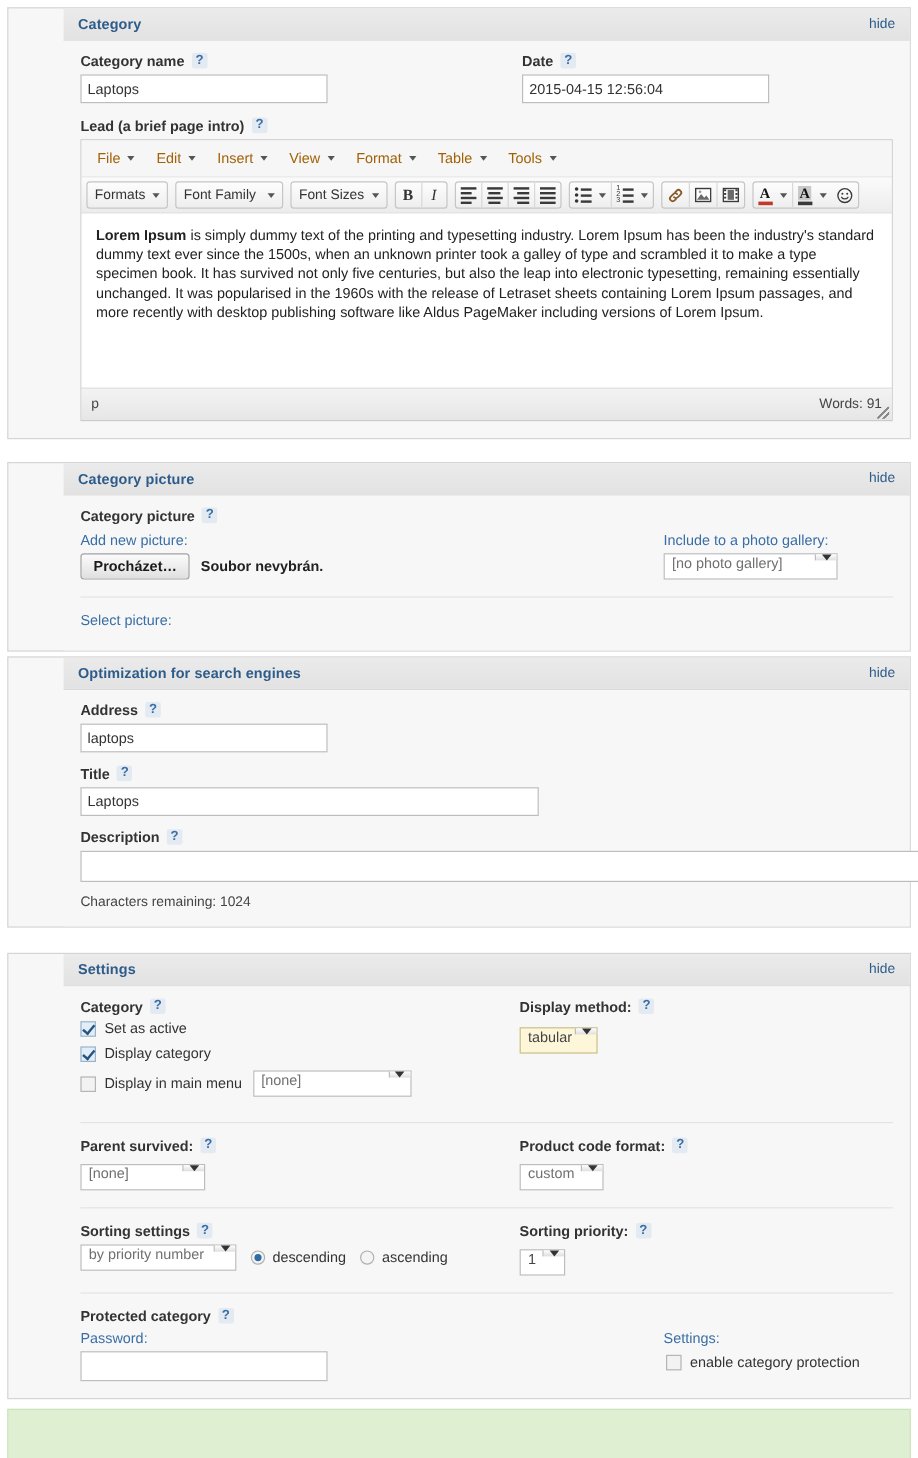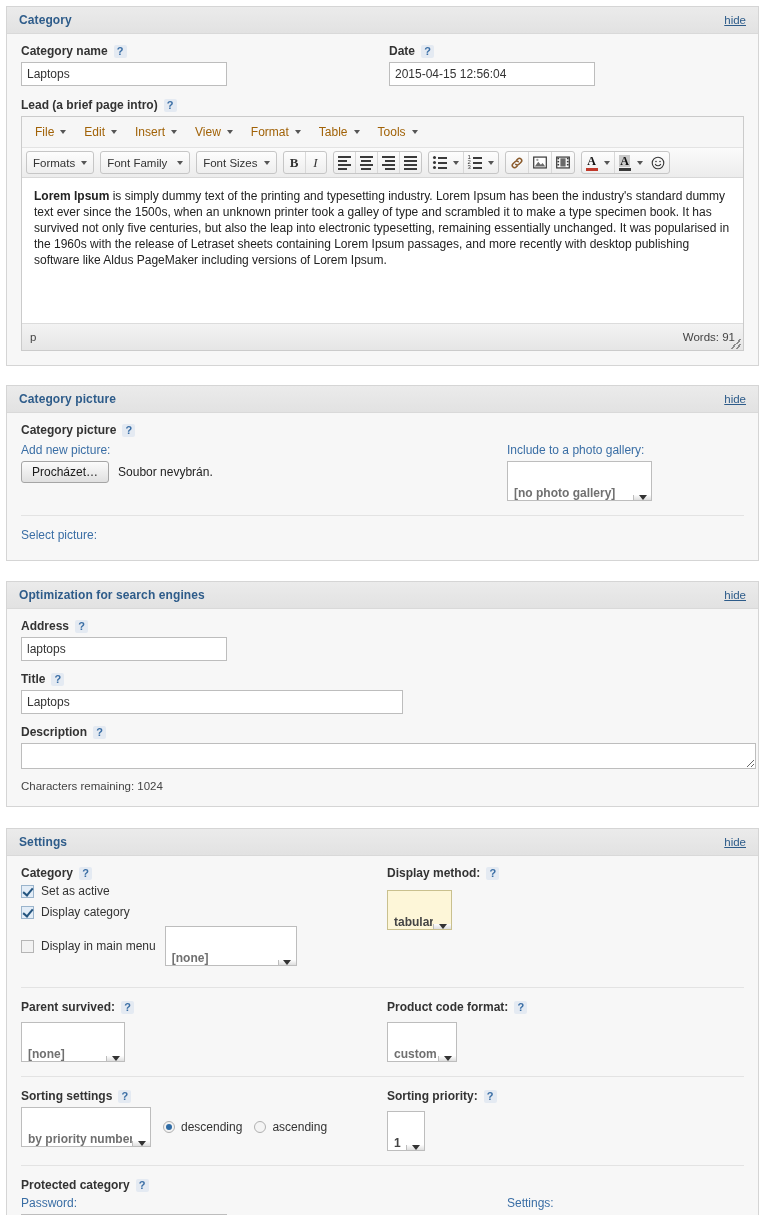--- a/index.html
+++ b/index.html
@@ -19,57 +19,57 @@
     width: 765px;
     position: relative;
   }
 
   
   .panel {
     margin: 6px 6px 0 6px;
     border: 1px solid #d5d5d5;
     background: #f7f7f7;
     box-sizing: border-box;
+    padding-left: 46px;
   }
   .panel-header {
     height: 27px;
     background: linear-gradient(to bottom, #ebebeb 0%, #e2e2e2 100%);
     border-bottom: 1px solid #d9d9d9;
     display: flex;
     align-items: center;
     padding: 0 12px;
     box-sizing: border-box;
   }
   .panel-title {
     font-weight: bold;
     font-size: 12px;
     color: #2e5c8a;
     letter-spacing: 0.1px;
   }
   .panel-hide {
     margin-left: auto;
     font-size: 11.5px;
     color: #2e5c8a;
-    text-decoration: underline;
     cursor: pointer;
     text-align: center;
   }
   .panel-body {
     padding: 10px 14px 14px 14px;
     background: #f7f7f7;
   }
 
   
   .fld-label {
     font-size: 12px;
     font-weight: bold;
     color: #333;
     margin-bottom: 4px;
     display: flex;
-    align-items: flex-end;
+    align-items: flex-start;
   }
   .fld-label.plain {
     font-weight: normal;
     color: #3a6ea5;
   }
   .help {
     display: inline-block;
     width: 13px;
     height: 13px;
     line-height: 13px;
@@ -117,28 +117,27 @@
 
   .hr {
     border: 0;
     border-top: 1px solid #e3e3e3;
     margin: 14px 0 12px 0;
   }
 
   
   .sel {
     display: inline-flex;
-    align-items: flex-end;
+    align-items: flex-start;
     border: 1px solid #bdbdbd;
     background: #fff;
-    height: 40px;
+    height: 22px;
     box-sizing: border-box;
     vertical-align: middle;
     cursor: pointer;
-    font-weight: bold;
   }
   .sel .sel-text {
     flex: 1;
     padding: 0 6px;
     font-size: 12px;
     color: #707070;
     display: flex;
     align-items: center;
     white-space: nowrap;
     overflow: hidden;
@@ -212,21 +211,21 @@
   .cbrow {
     display: flex;
     align-items: center;
     margin-bottom: 7px;
     font-size: 12px;
     color: #333;
   }
   .cbrow .cl { margin-left: 7px; }
 
   
-  .fileline { display: flex; align-items: center; }
+  .fileline { display: flex; align-items: center; font-weight: bold; }
   .filebtn {
     border: 1px solid #a5a5a5;
     background: linear-gradient(to bottom, #fbfbfb 0%, #e0e0e0 100%);
     border-radius: 3px;
     padding: 3px 10px;
     font-size: 12px;
     color: #1a1a1a;
     cursor: pointer;
   }
   .filename { margin-left: 9px; font-size: 12px; color: #222; }
@@ -646,21 +645,21 @@
         </div>
       </div>
 
       <hr class="hr">
 
       <div class="fld-label plain">Select picture:</div>
 
     </div>
   </div>
 
-  <div class="panel" style="margin-top:20px">
+  <div class="panel" style="margin-top:4px">
     <div class="panel-header">
       <span class="panel-title">Optimization for search engines</span>
       <span class="panel-hide">hide</span>
     </div>
     <div class="panel-body">
 
       <div class="fld-label">
         <span>Address</span>
         <span class="help">?</span>
       </div>

